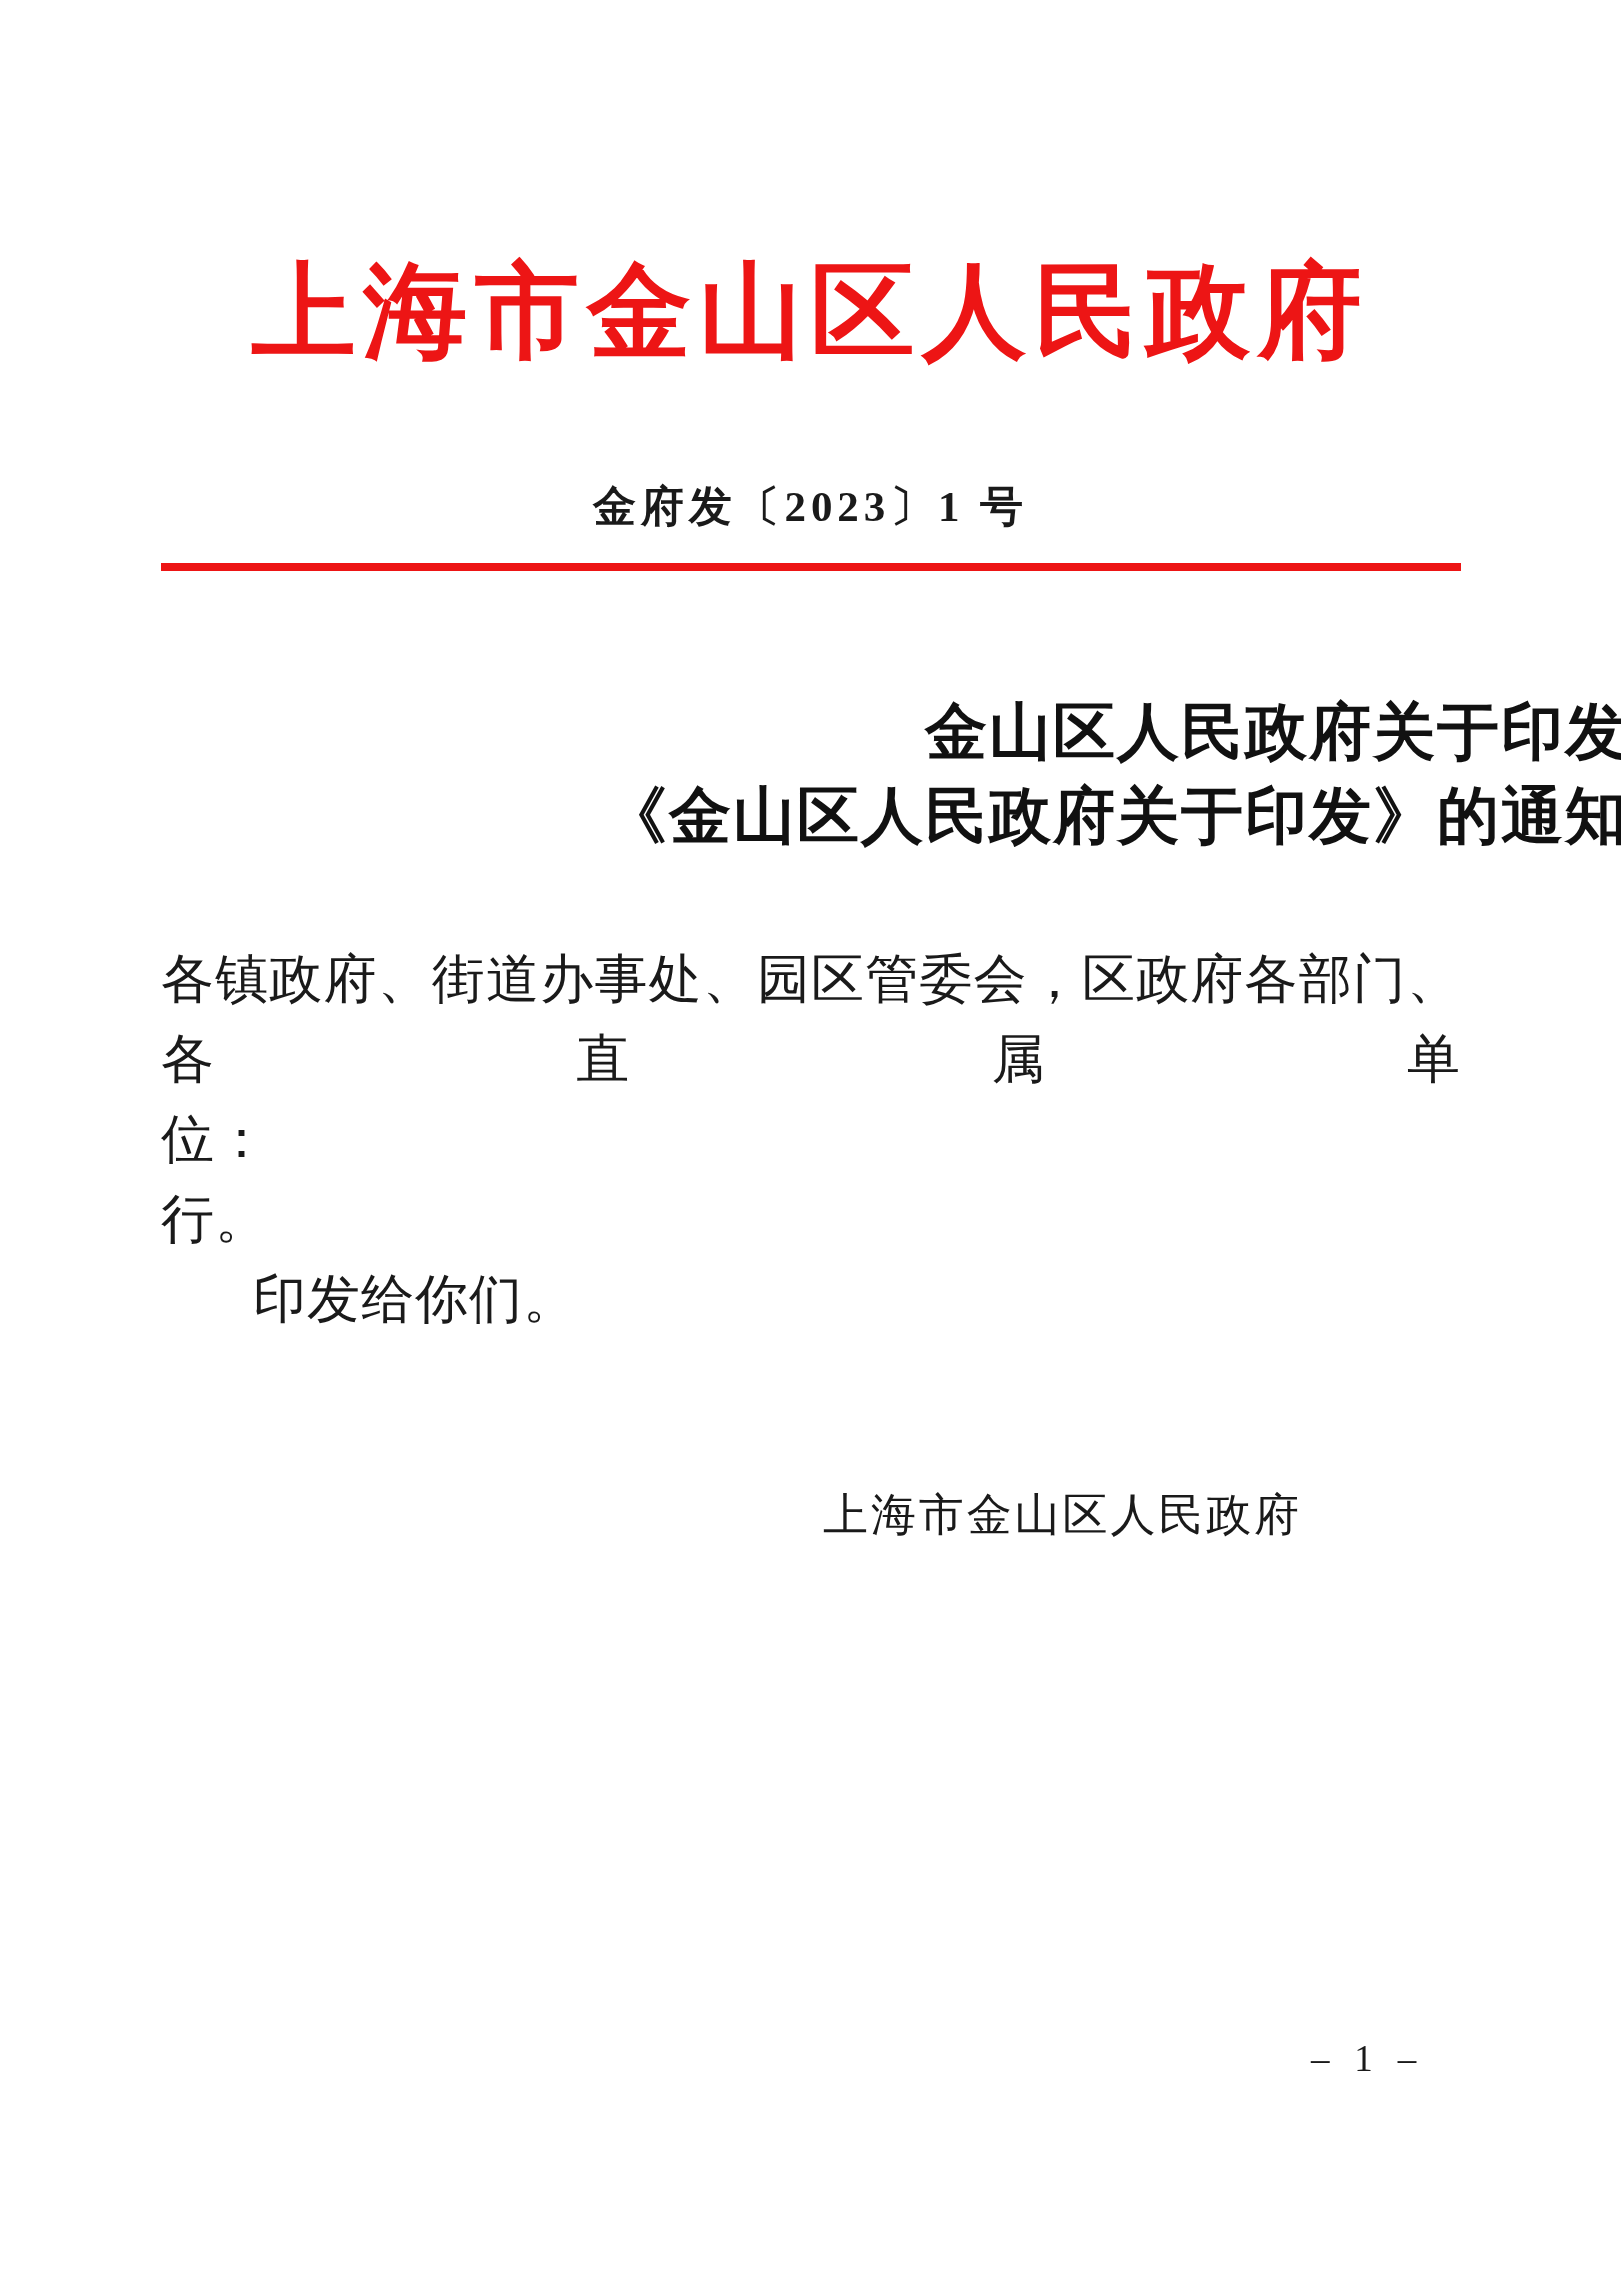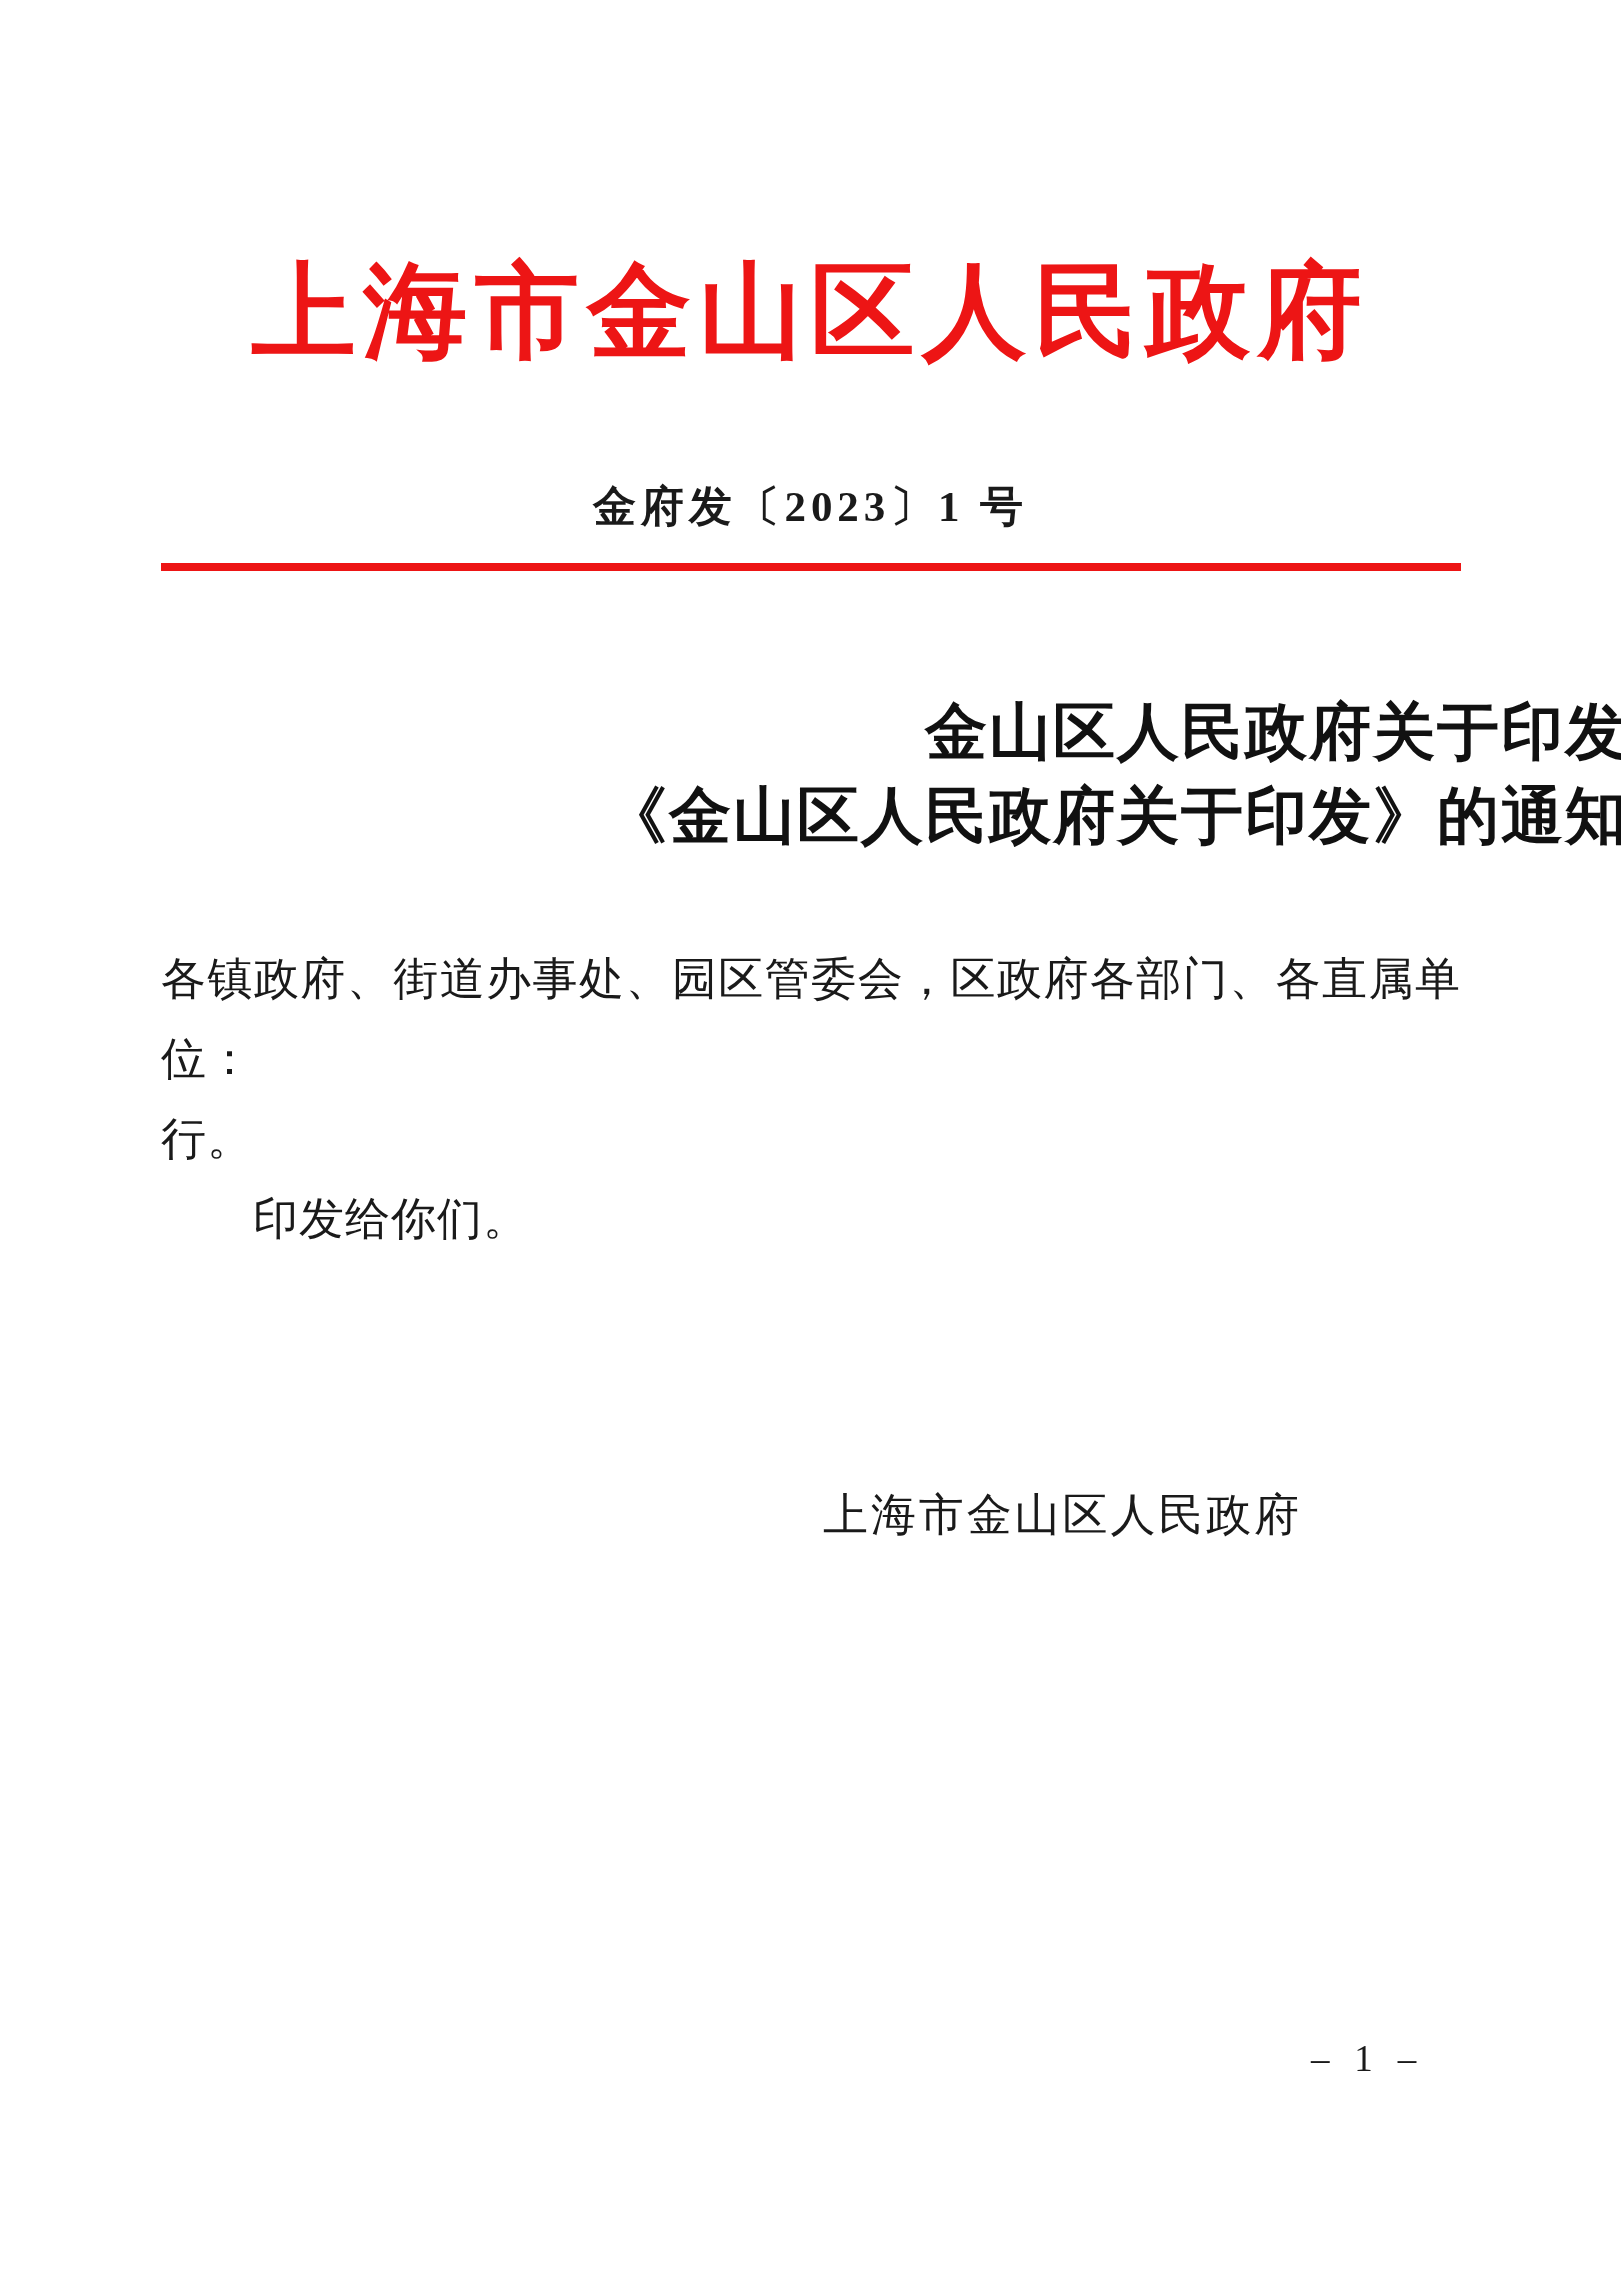--- a/index.html
+++ b/index.html
@@ -68,21 +68,21 @@
     line-height: 84px;
     color: #111111;
     letter-spacing: 2px;
   }
   .title-line { display: block; }
   .body-text {
     position: absolute;
     top: 939px;
     left: 161px;
     width: 1300px;
-    font-size: 45px;
+    font-size: 53px;
     line-height: 80px;
     letter-spacing: 1px;
   }
   .body-line { min-height: 80px; }
   .body-line.justify {
     text-align: justify;
     text-align-last: justify;
   }
   .body-line.indent { text-indent: 92px; }
   .signature-block {

